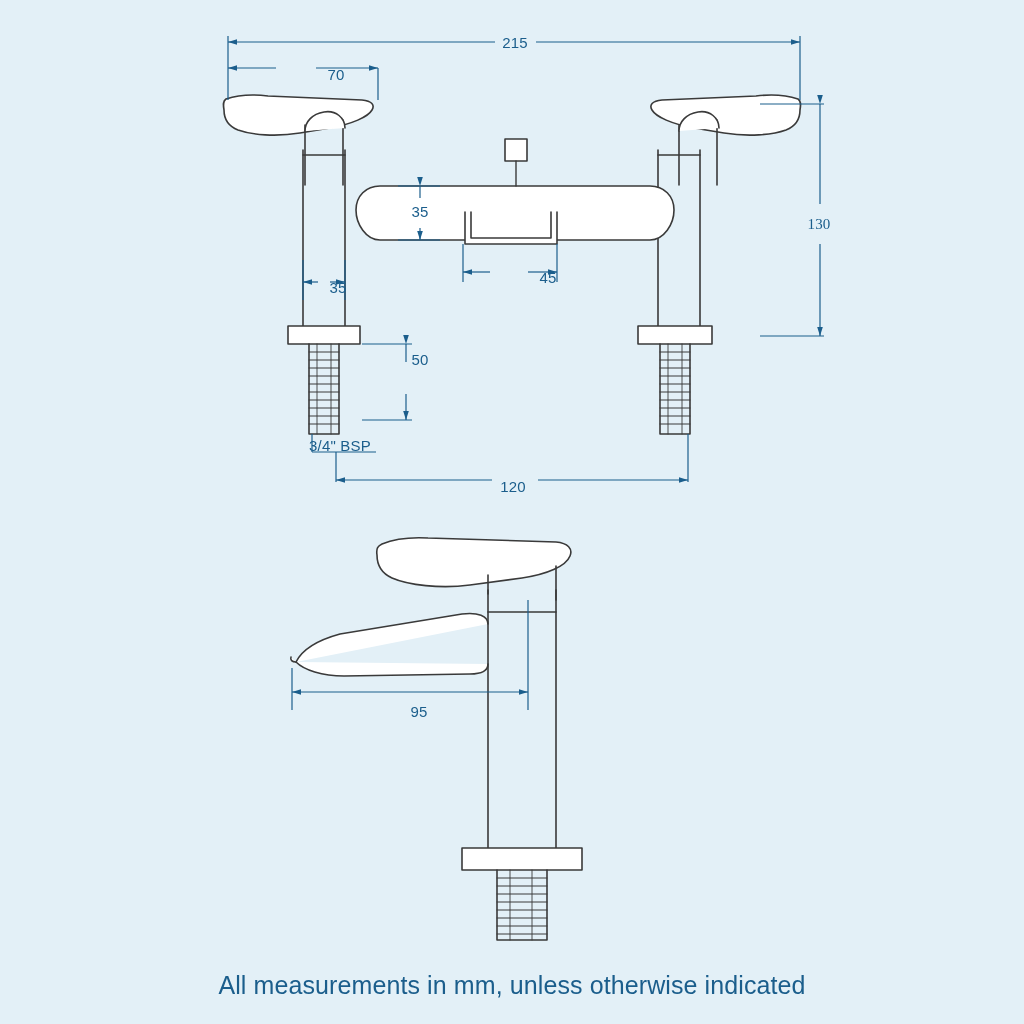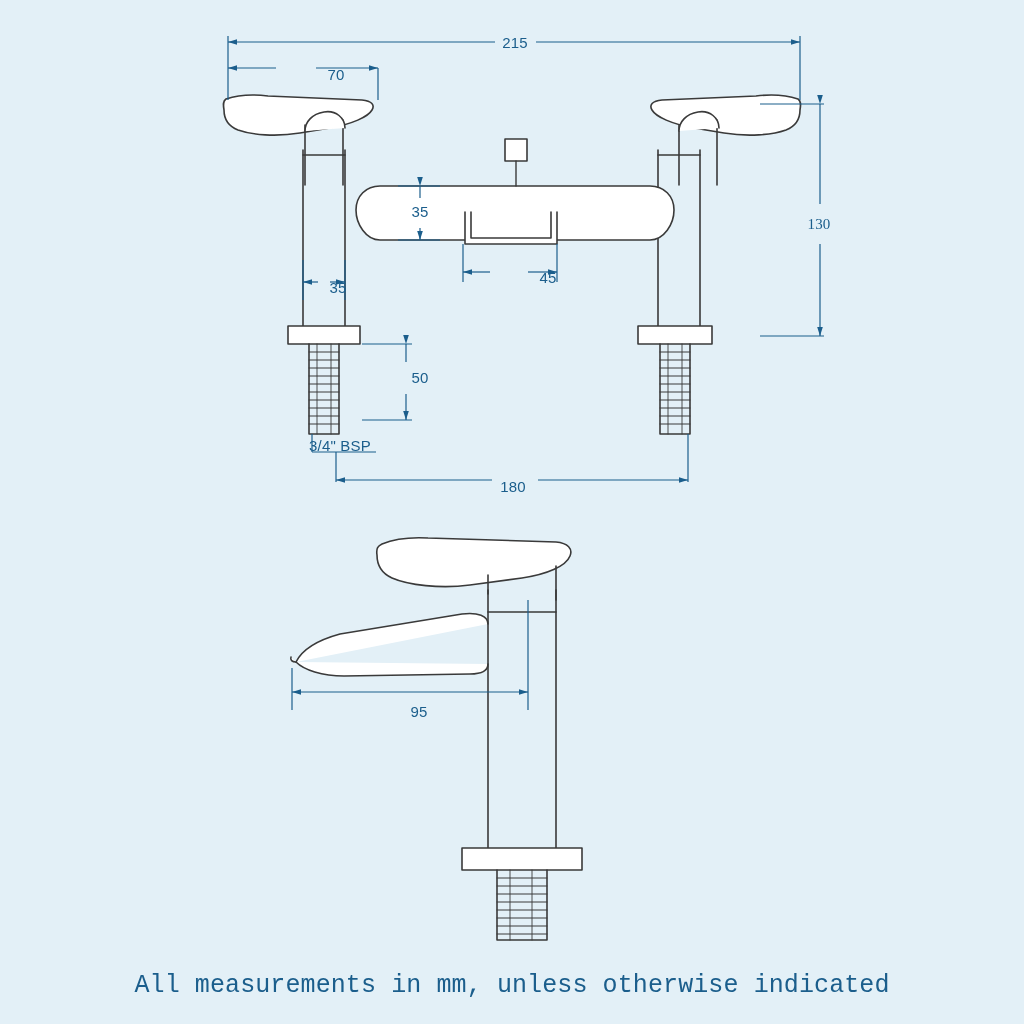--- a/index.html
+++ b/index.html
@@ -31,21 +31,21 @@
     transform: translate(-50%, -50%);
     letter-spacing: 0.2px;
   }
   #footer-note {
     position: absolute;
     left: 512px;
     top: 985px;
     transform: translate(-50%, -50%);
     color: #1b5e8c;
     font-size: 25px;
-    font-family: Liberation Mono, monospace;
+    font-family: Liberation Sans, sans-serif;
     white-space: nowrap;
     letter-spacing: 0.1px;
   }
 </style>
 </head>
 <body>
 
 <div id="page">
 
   <svg id="drawing" viewBox="0 0 1024 1024" xmlns="http://www.w3.org/2000/svg">
@@ -162,20 +162,20 @@
       <path d="M292,692 L528,692" marker-start="url(#arrR)" marker-end="url(#arrL)"></path>
     </g>
   </svg>
 
   <div class="dim-label" style="left:515px; top:42px;">215</div>
   <div class="dim-label" style="left:296px; top:74px;margin-left:40px;">70</div>
   <div class="dim-label" style="left:420px; top:211px;">35</div>
   <div class="dim-label" style="left:338px; top:287px;">35</div>
   <div class="dim-label" style="left:508px; top:277px;margin-left:40px;">45</div>
   <div class="dim-label" style="left:819px; top:224px;font-family:Liberation Serif, serif;">130</div>
-  <div class="dim-label" style="left:420px; top:377px;text-align:right;">50</div>
+  <div class="dim-label" style="left:420px; top:359px;text-align:right;">50</div>
   <div class="dim-label" style="left:340px; top:445px;">3/4" BSP</div>
-  <div class="dim-label" style="left:513px; top:486px;">180</div>
+  <div class="dim-label" style="left:513px; top:486px;">120</div>
   <div class="dim-label" style="left:411px; top:711px;margin-left:8px;">95</div>
 
   <div id="footer-note">All measurements in mm, unless otherwise indicated</div>
 
 </div>
 
 </body></html>

